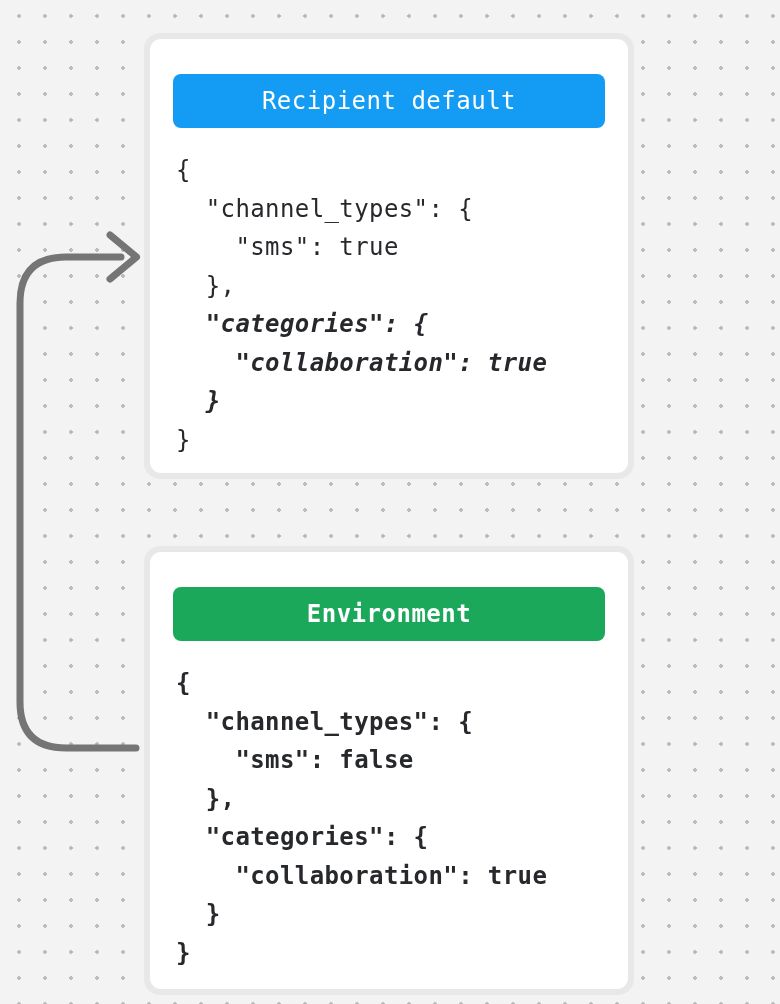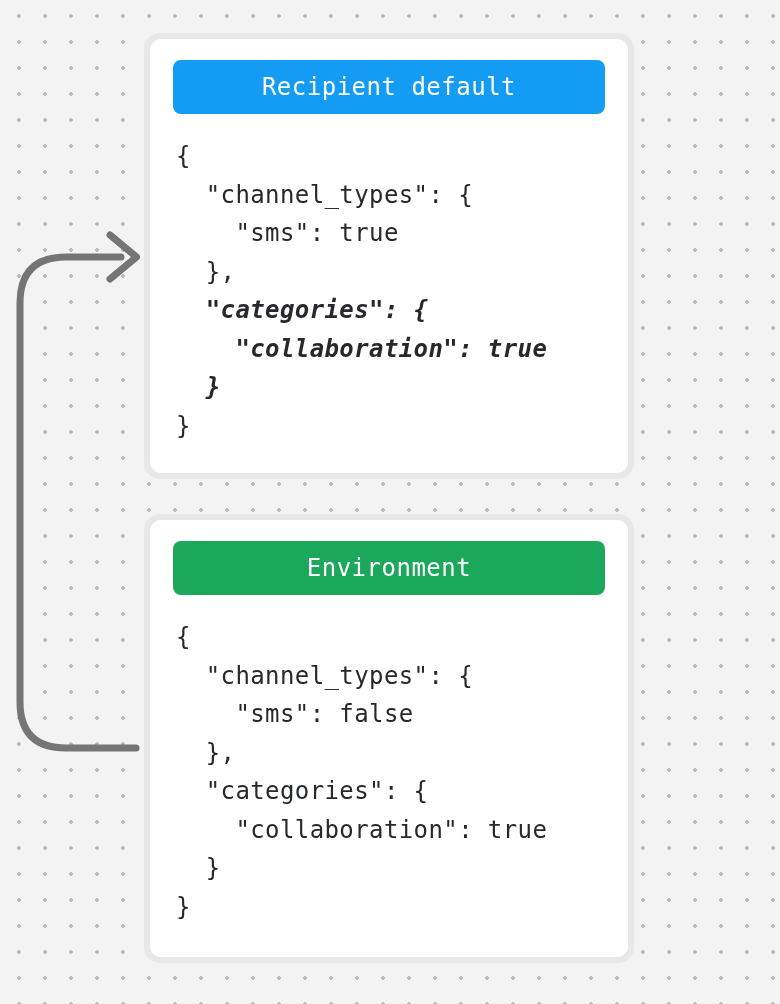--- a/index.html
+++ b/index.html
@@ -17,32 +17,32 @@
 
   .card {
     position: absolute;
     left: 144px;
     width: 490px;
     background: var(--ring-color, #e8e8e8);
     border-radius: 16px;
     padding: 6px;
   }
   .card-top    { top: 33px;  height: 446px; }
-  .card-bottom { top: 514px; height: 449px; }
+  .card-bottom { top: 546px; height: 449px; font-weight: bold; }
 
   .card-inner {
     width: 100%;
     height: 100%;
     background: #ffffff;
     border-radius: 11px;
     overflow: hidden;
   }
 
   .card-header {
-    margin: 21px 23px 0 23px;
+    margin: 35px 23px 0 23px;
     height: 54px;
     border-radius: 8px;
     display: flex;
     align-items: center;
     justify-content: center;
     color: #ffffff;
     font-size: 24px;
     letter-spacing: 0.5px;
     font-family: "DejaVu Sans Mono", monospace;
   }

